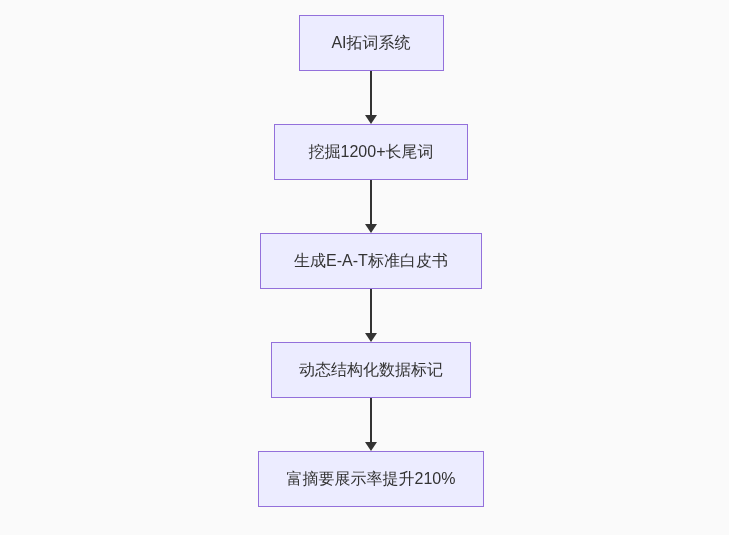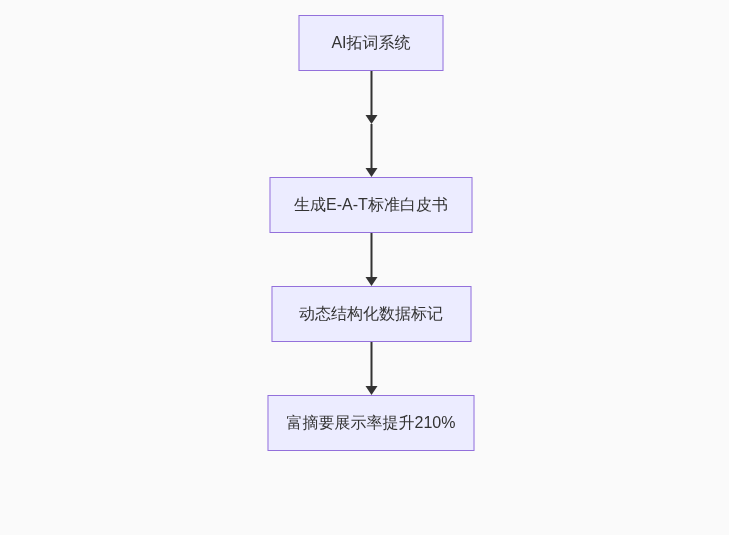--- a/index.html
+++ b/index.html
@@ -35,23 +35,23 @@
     justify-content: center;
     background: var(--node-fill);
     border: 1px solid var(--node-border);
     color: var(--text);
     font-size: 16px;
     white-space: nowrap;
     text-align: center;
   }
   .node.n1 { width: 145px; }
   .node.n2 { width: 194px; }
-  .node.n3 { width: 203px; }
+  .node.n3 { width: 222px; }
   .node.n4 { width: 200px; }
-  .node.n5 { width: 207px; }
+  .node.n5 { width: 226px; }
 
   .connector {
     height: 53px;
     display: flex;
     flex-direction: column;
     align-items: center;
   }
   .connector .line {
     width: 2px;
     flex: 1;
@@ -70,20 +70,21 @@
 
 <div class="flow">
 
   <div class="node n1">AI拓词系统</div>
 
   <div class="connector">
     <div class="line"></div>
     <div class="head"></div>
   </div>
 
+  <div class="node n2">挖掘1200+长尾词</div>
 
   <div class="connector">
     <div class="line"></div>
     <div class="head"></div>
   </div>
 
   <div class="node n3">生成E-A-T标准白皮书</div>
 
   <div class="connector">
     <div class="line"></div>

